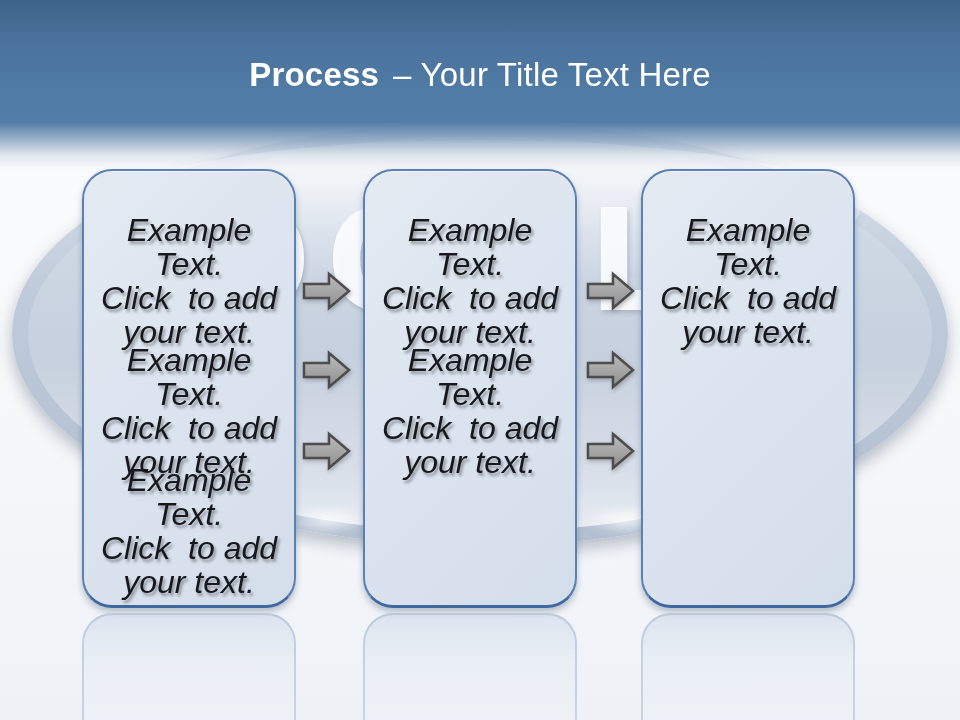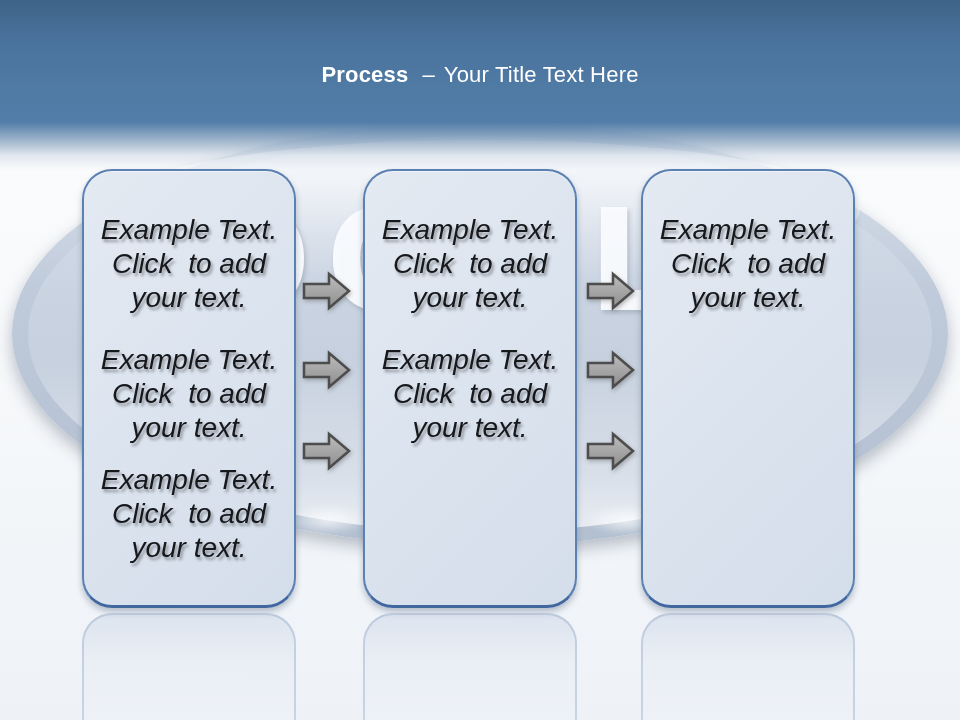--- a/index.html
+++ b/index.html
@@ -26,39 +26,39 @@
       filter:blur(3px);}
   .gs1{left:286px;top:505px;} .gs2{left:584px;top:505px;}
 
   
   .header{position:absolute;left:0;top:0;width:960px;height:122px;
     background:linear-gradient(180deg,#3e6387 0%,#49719b 30%,#4f7aa4 70%,#527da8 100%);}
   .header-fade{position:absolute;left:0;top:122px;width:960px;height:48px;
     background:linear-gradient(180deg,rgba(82,125,168,1) 0%,rgba(120,150,182,.75) 35%,
                rgba(195,207,222,.45) 70%,rgba(240,244,248,0) 100%);}
   .title{position:absolute;left:0;top:55px;width:960px;text-align:center;color:#fff;
-    font-size:22px;line-height:40px;letter-spacing:.2px;}
+    font-size:33px;line-height:40px;letter-spacing:.2px;}
   .title .emph{font-weight:bold;}
   .title .sep{margin-left:14px;font-weight:400;}
   .title .rest{margin-left:9px;font-weight:400;}
 
   
   .reflection{position:absolute;top:613px;width:210px;height:107px;
     border:2px solid rgba(136,160,194,.38);border-bottom:none;border-radius:30px 30px 0 0;
     background:linear-gradient(180deg,rgba(204,215,231,.55) 0%,rgba(224,231,241,.32) 45%,rgba(238,242,247,.12) 100%);}
   .r1{left:82px;} .r2{left:363px;} .r3{left:641px;}
 
   
   .pbox{position:absolute;top:169px;width:210px;height:434px;border-radius:30px;
     border:2px solid #5b80b2;border-bottom:3px solid #41679f;
     background:linear-gradient(135deg,#e4eaf2 0%,#dce4ef 45%,#d4deea 100%);
     box-shadow:0 4px 6px rgba(70,90,120,.35), inset 0 1px 0 rgba(255,255,255,.5);}
   .b1{left:82px;} .b2{left:363px;} .b3{left:641px;}
   .tblock{position:absolute;left:6px;right:6px;text-align:center;white-space:pre-wrap;
-    font-style:italic;font-size:28px;line-height:34px;color:#16181c;
+    font-style:italic;font-size:32px;line-height:34px;color:#16181c;
     text-shadow:2px 3px 3px rgba(35,35,40,.42);cursor:text;}
   .tb1{top:42px;} .tb2{top:172px;} .tb3{top:292px;}
 
   
   .arrow{position:absolute;width:52px;height:40px;filter:drop-shadow(1px 2px 2px rgba(60,60,60,.35));}
   .ag1{left:301px;} .ag2{left:585px;}
   .ar1{top:271px;} .ar2{top:350px;} .ar3{top:431px;}
 </style>
 </head>
 <body>

